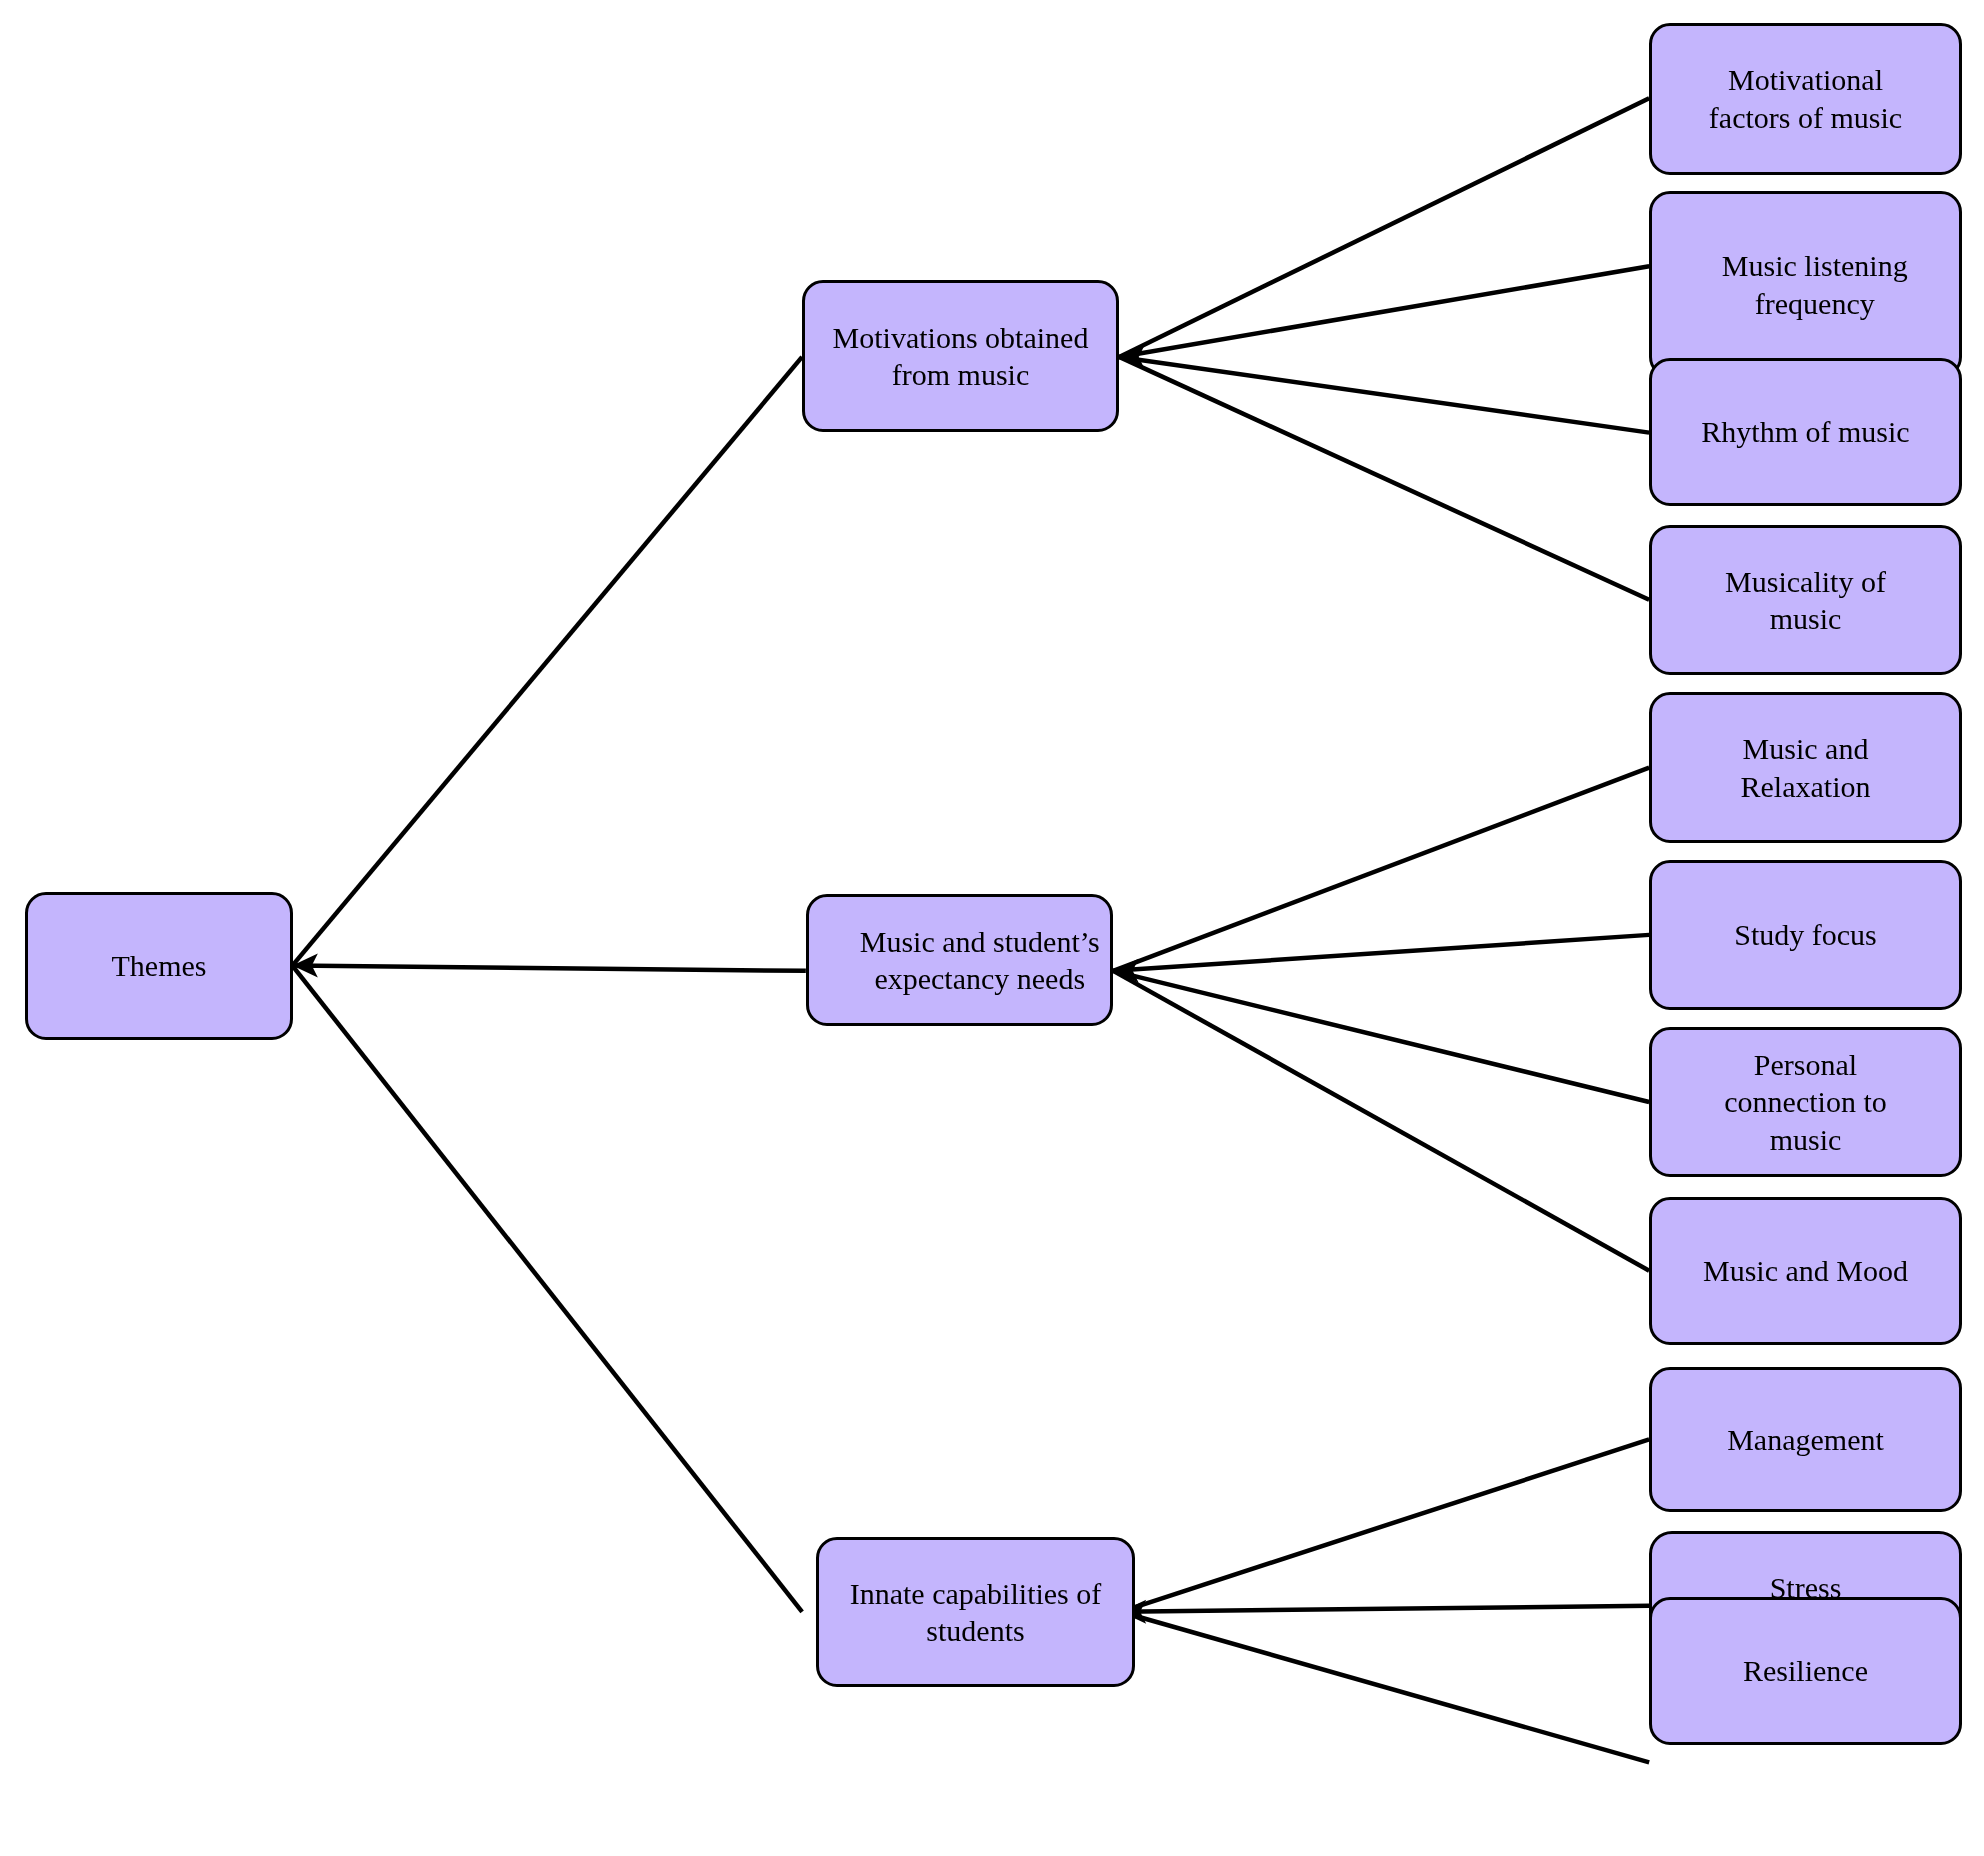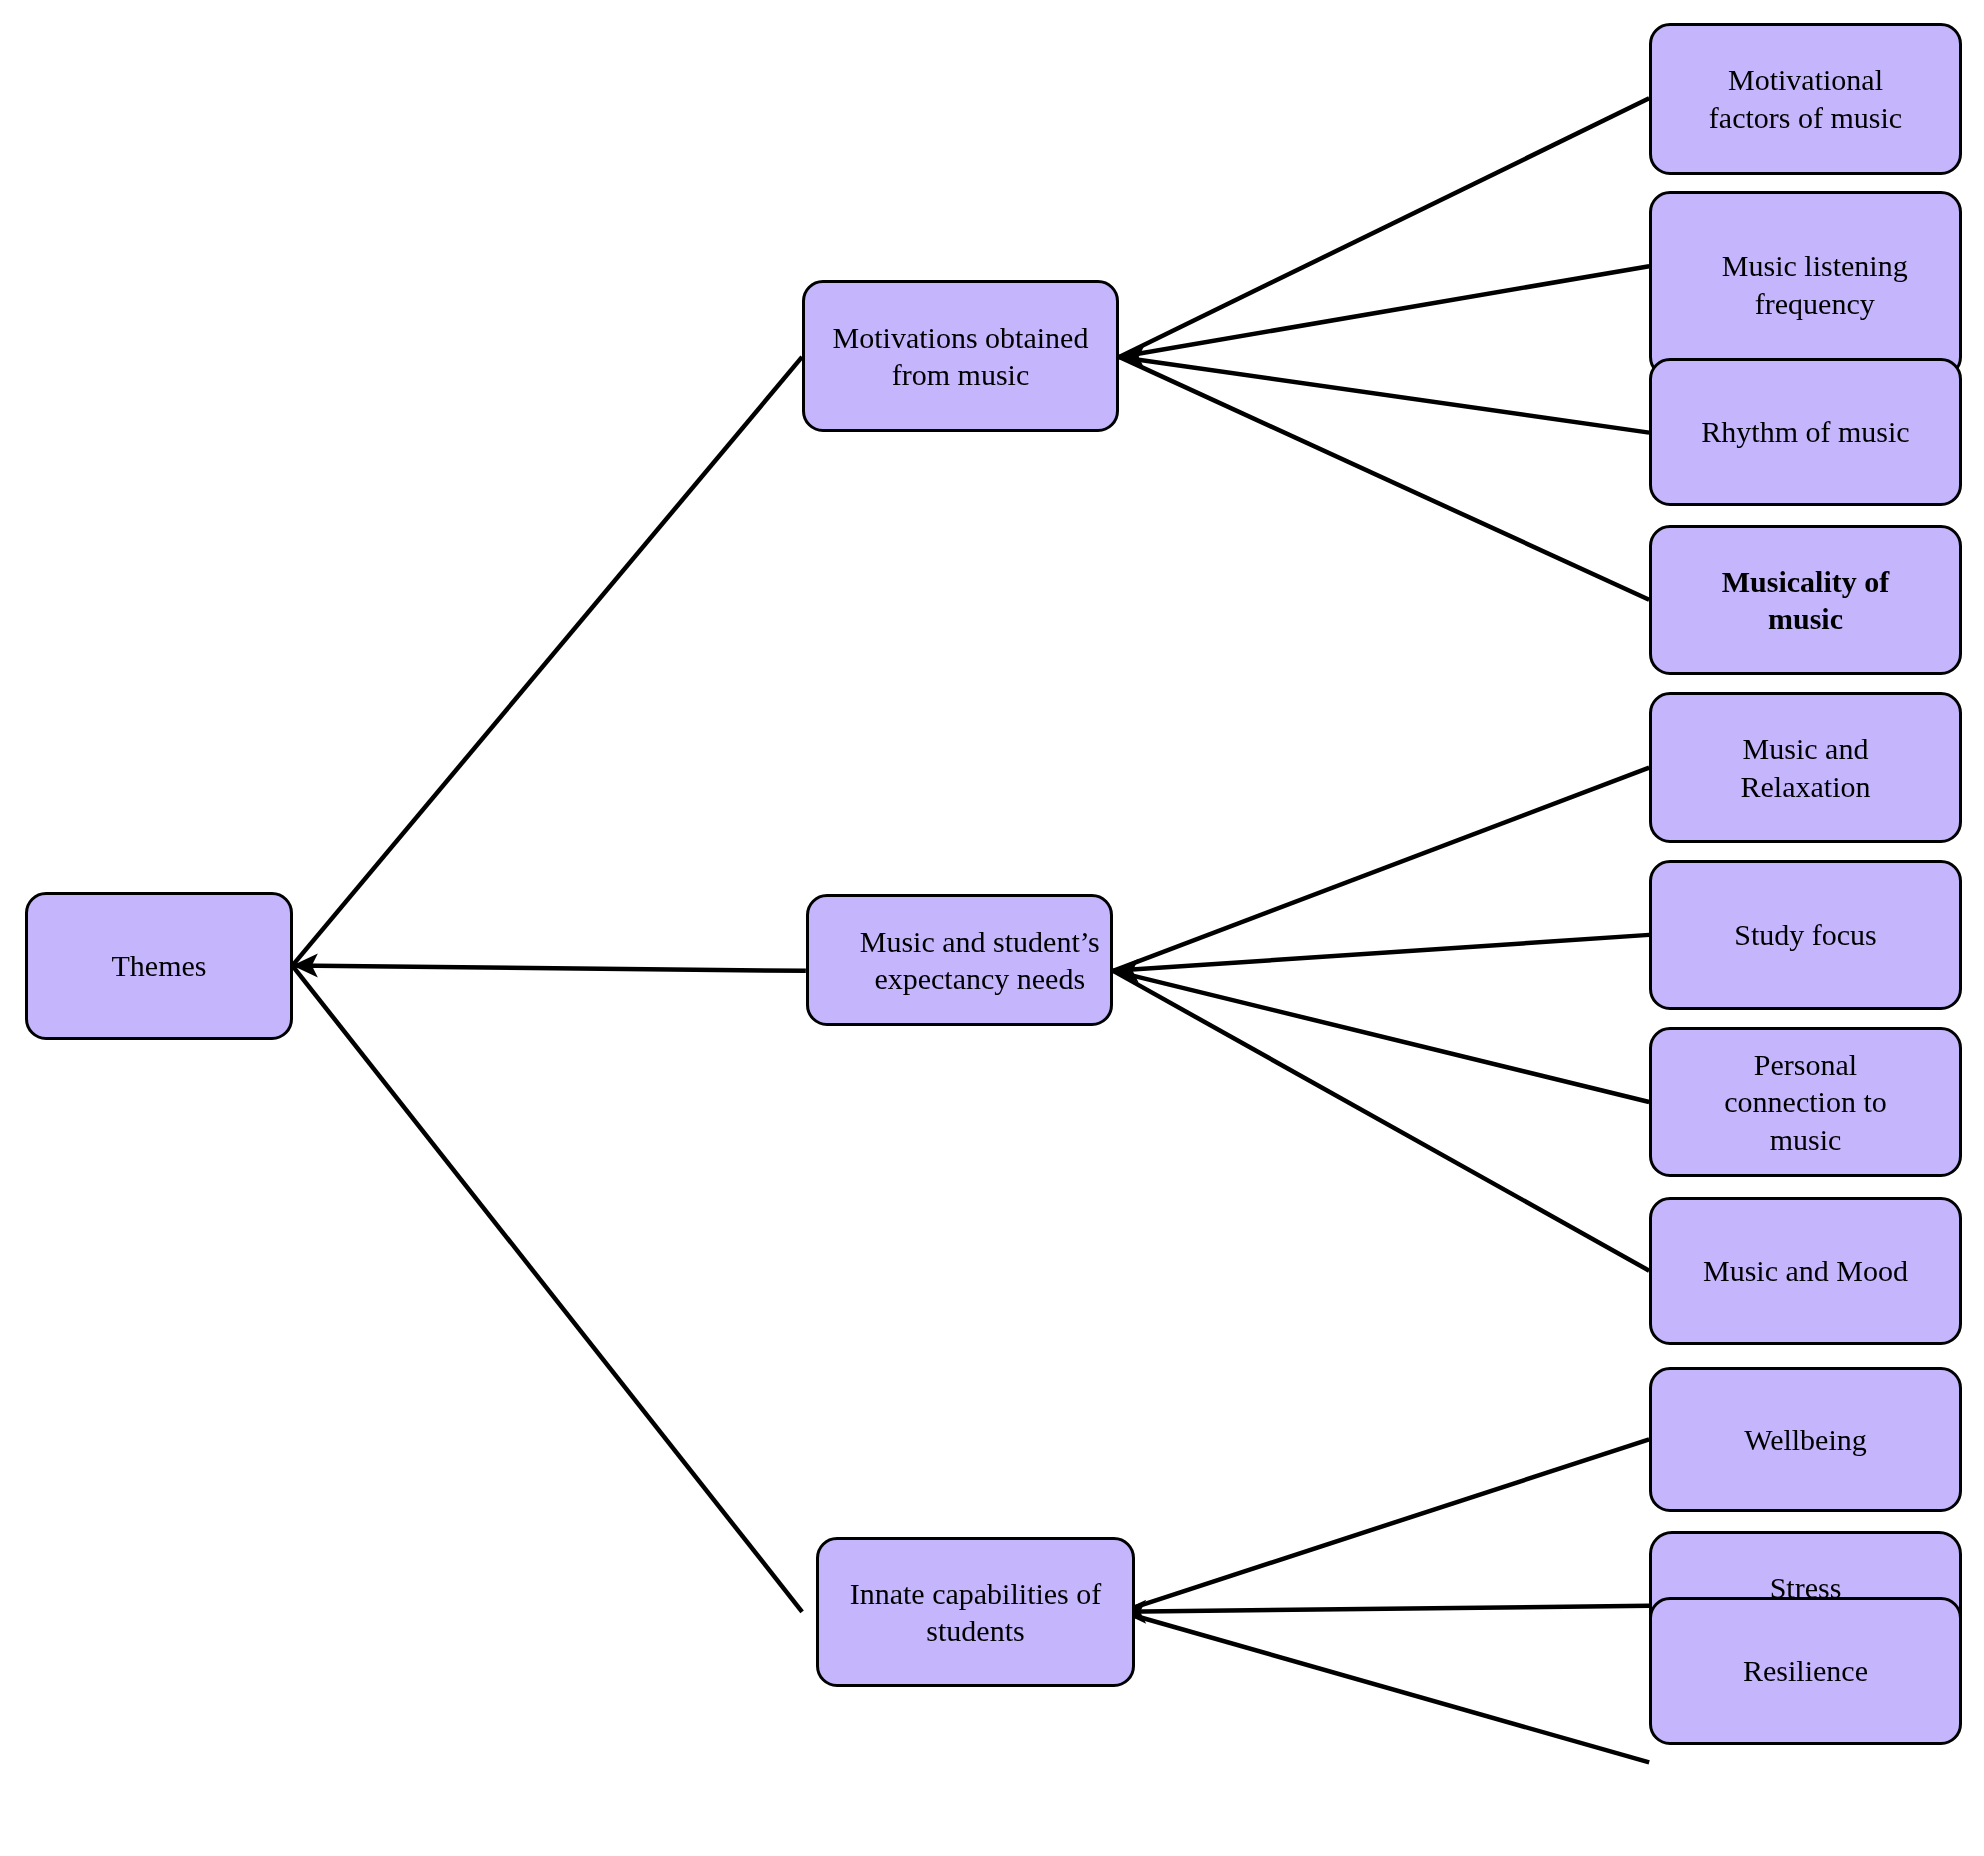--- a/index.html
+++ b/index.html
@@ -40,21 +40,21 @@
   
   .n-root { left: 25px;   top: 892px; width: 268px; height: 148px; }
   
   .n-t0   { left: 802px; top: 280px;  width: 317px; height: 152px; }
   .n-t1   { left: 806px; top: 894px; width: 307px; height: 132px; padding-left: 48px; }
   .n-t2   { left: 802px; top: 1537px; width: 319px; height: 150px; margin-left: 14px; }
   
   .n-s0   { left: 1649px; top: 22.5px;   width: 313px; height: 152px; }
   .n-s1   { left: 1649px; top: 191px;  width: 313px; height: 187px; padding-left: 26px; }
   .n-s2   { left: 1649px; top: 358px;  width: 313px; height: 148px; }
-  .n-s3   { left: 1649px; top: 525px;  width: 313px; height: 150px; font-weight: bold; }
+  .n-s3   { left: 1649px; top: 525px;  width: 313px; height: 150px; }
   .n-s4   { left: 1649px; top: 692px;  width: 313px; height: 151px; }
   .n-s5   { left: 1649px; top: 860px; width: 313px; height: 150px; }
   .n-s6   { left: 1649px; top: 1027px; width: 313px; height: 150px; }
   .n-s7   { left: 1649px; top: 1197px; width: 313px; height: 148px; }
   .n-s8   { left: 1649px; top: 1367px; width: 313px; height: 145px; }
   .n-s9   { left: 1649px; top: 1531px; width: 313px; height: 151px; border-radius: 23px; }
   .n-s10  { left: 1649px; top: 1597px; width: 313px; height: 148px; }
 </style>
 </head>
 <body>
@@ -106,19 +106,19 @@
   <div class="node n-s2">Rhythm of music</div>
   <div class="node n-s3">Musicality of
 music</div>
   <div class="node n-s4">Music and
 Relaxation</div>
   <div class="node n-s5">Study focus</div>
   <div class="node n-s6">Personal
 connection to
 music</div>
   <div class="node n-s7">Music and Mood</div>
-  <div class="node n-s8">Wellbeing</div>
+  <div class="node n-s8">Management</div>
   <div class="node n-s9">Stress
 Management</div>
   <div class="node n-s10">Resilience</div>
 
 </div>
 
 
 </body></html>

